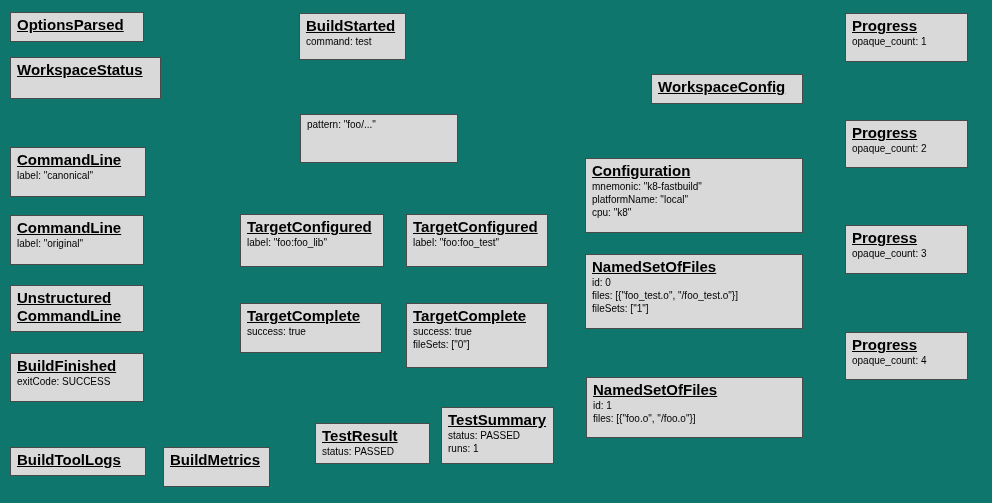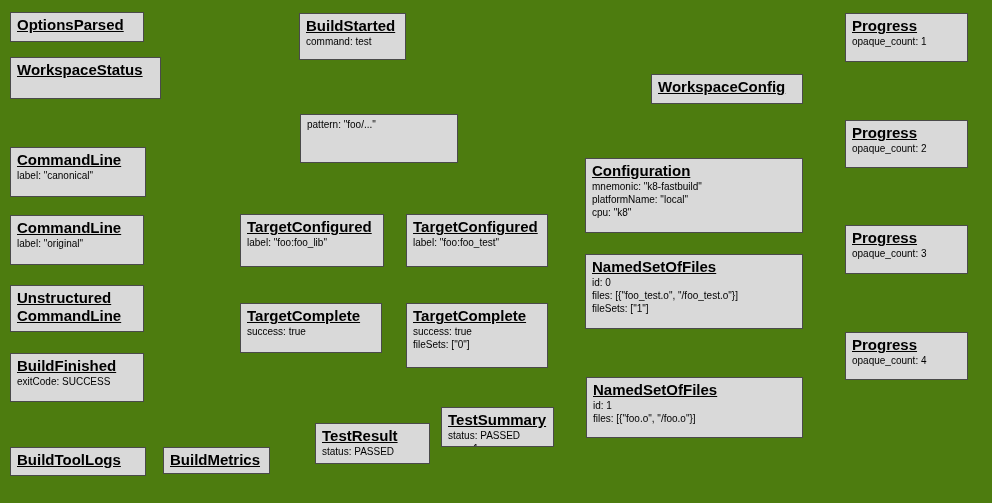--- a/index.html
+++ b/index.html
@@ -5,21 +5,21 @@
   html, body {
     margin: 0;
     padding: 0;
     background: #000000;
     font-family: "Liberation Sans", sans-serif;
   }
   #canvas {
     position: relative;
     width: 992px;
     height: 503px;
-    background: #4d7c0f;
+    background: #0f766e;
     overflow: hidden;
   }
   .node {
     position: absolute;
     box-sizing: border-box;
     background: #d9d9d9;
     border: 1px solid #4a4a4a;
     padding: 3px 6px 2px 6px;
     color: #000000;
     overflow: hidden;
@@ -68,21 +68,21 @@
   </div>
 
   <div class="node" style="left:10px;top:285px;width:134px;height:47px">
     <div class="node-title">Unstructured CommandLine</div>
   </div>
 
   <div class="node" style="left:10px;top:447px;width:136px;height:29px">
     <div class="node-title">BuildToolLogs</div>
   </div>
 
-  <div class="node" style="left:163px;top:447px;width:107px;height:27px">
+  <div class="node" style="left:163px;top:447px;width:107px;height:40px">
     <div class="node-title">BuildMetrics</div>
   </div>
 
   <div class="node" style="left:299px;top:13px;width:107px;height:47px">
     <div class="node-title">BuildStarted</div>
     <div class="node-line">command: test</div>
   </div>
 
   <div class="node" style="left:300px;top:114px;width:158px;height:49px">
     <div class="node-line">pattern: "foo/..."</div>
@@ -107,21 +107,21 @@
     <div class="node-title">TargetComplete</div>
     <div class="node-line">success: true</div>
     <div class="node-line">fileSets: ["0"]</div>
   </div>
 
   <div class="node" style="left:315px;top:423px;width:115px;height:41px">
     <div class="node-title">TestResult</div>
     <div class="node-line">status: PASSED</div>
   </div>
 
-  <div class="node" style="left:441px;top:407px;width:113px;height:40px">
+  <div class="node" style="left:441px;top:407px;width:113px;height:57px">
     <div class="node-title">TestSummary</div>
     <div class="node-line">status: PASSED</div>
     <div class="node-line">runs: 1</div>
   </div>
 
   <div class="node" style="left:651px;top:74px;width:152px;height:30px">
     <div class="node-title">WorkspaceConfig</div>
   </div>
 
   <div class="node" style="left:585px;top:158px;width:218px;height:75px">

